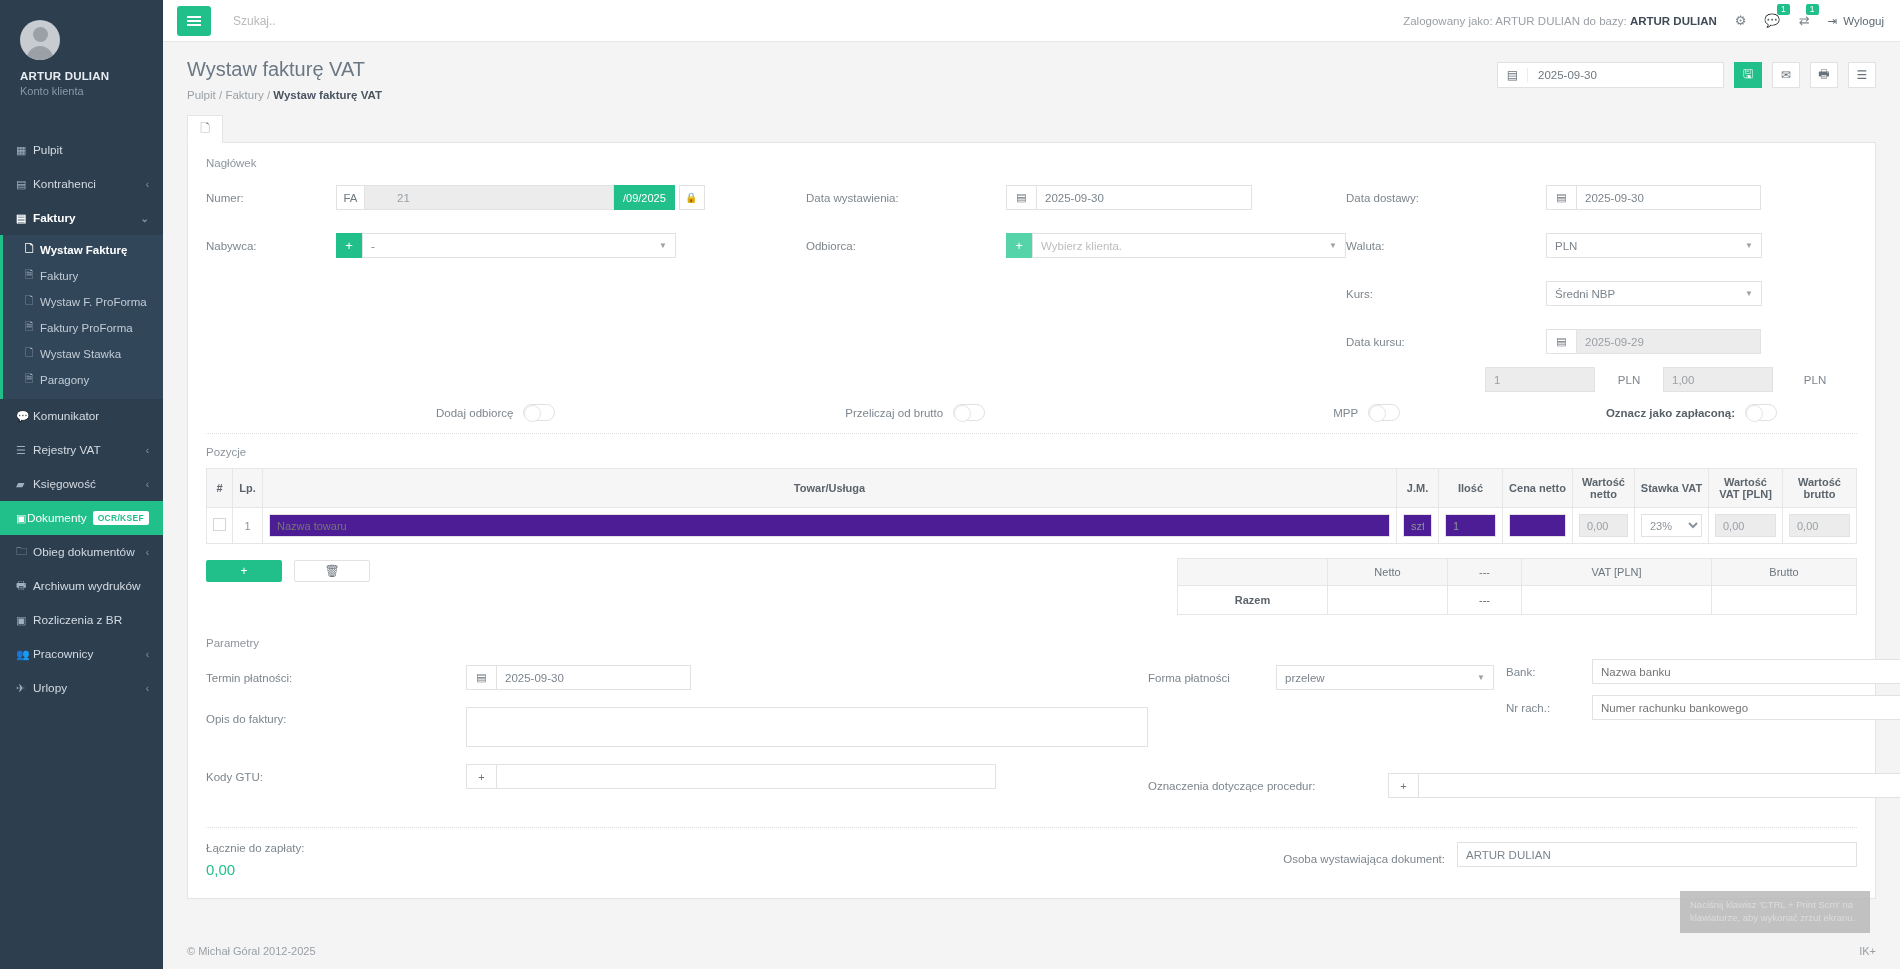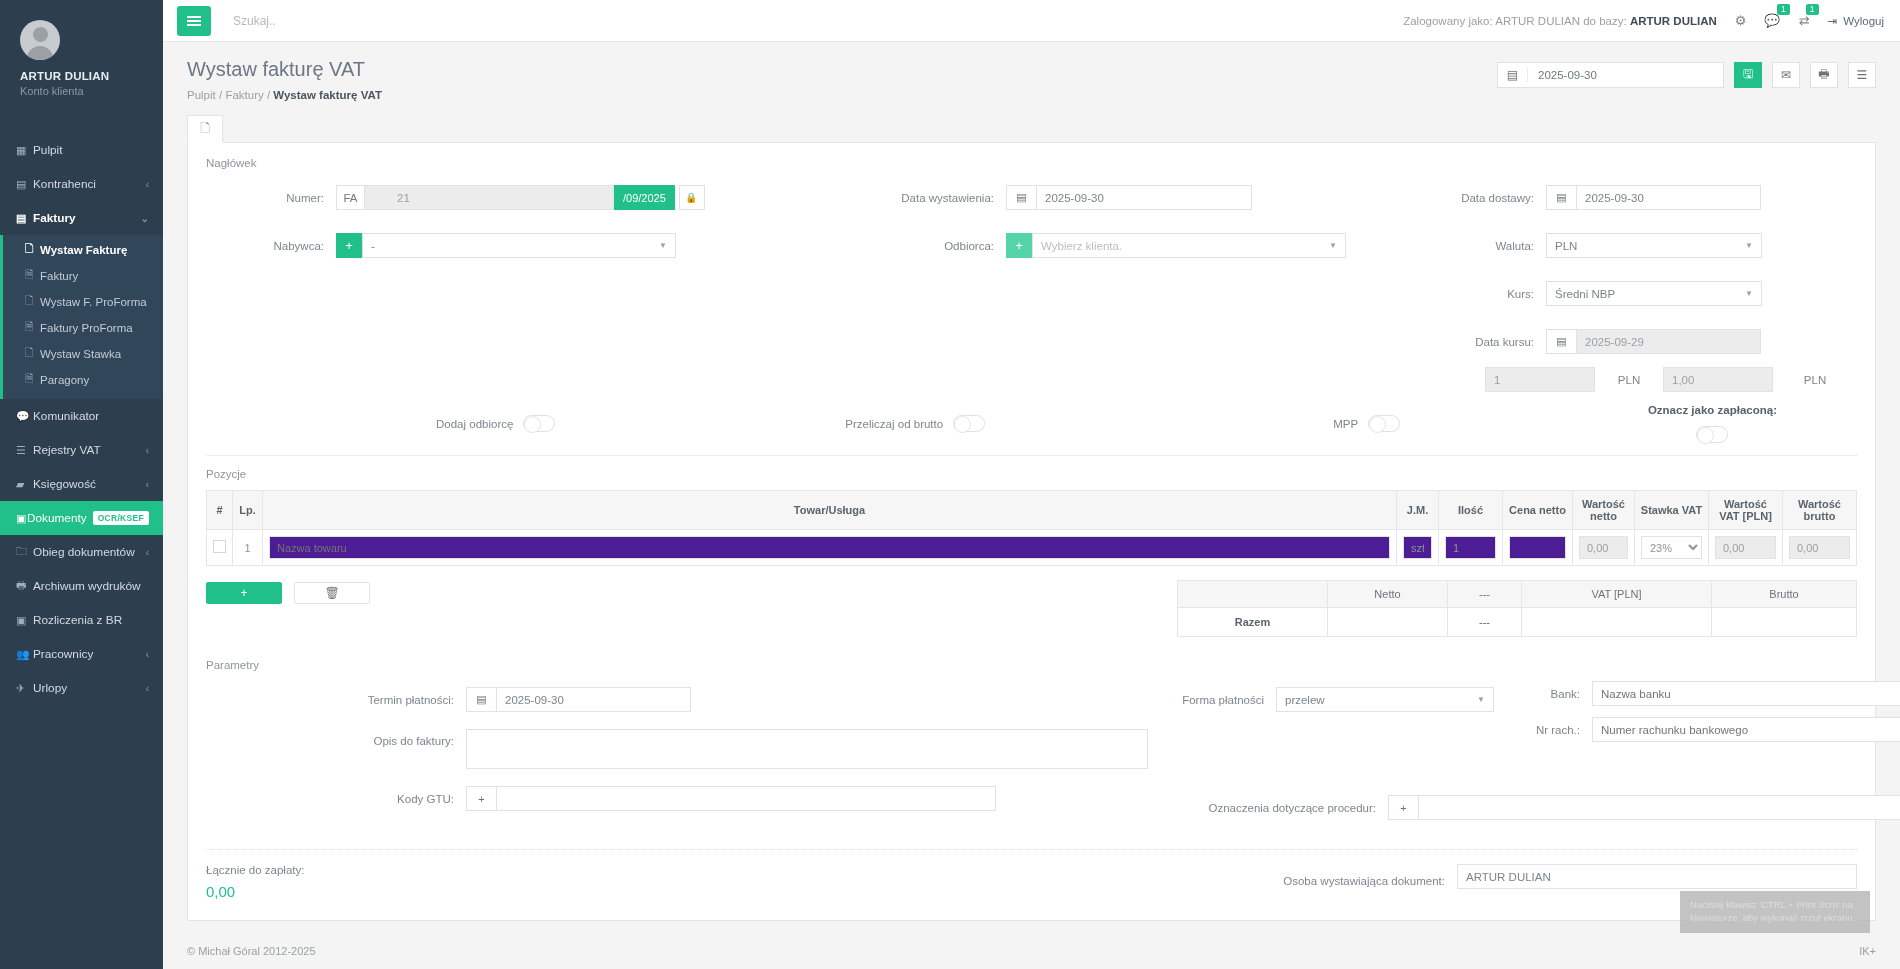--- a/index.html
+++ b/index.html
@@ -92,21 +92,21 @@
 
   .section-label { font-size:11.5px; color:#8d959c; margin-bottom:10px; }
 
   .grid3 { display:flex; }
   .col { flex:1; }
   .col.c1 { flex:0 0 600px; }
   .col.c2 { flex:0 0 520px; }
   .col.c3 { flex:1; }
 
   .frow { display:flex; align-items:center; margin-bottom:11px; }
-  .flabel { font-size:11.5px; color:#7d868e; text-align:right; padding-right:12px; }
+  .flabel { font-size:11.5px; color:#7d868e; padding-right:12px; }
   .c1 .flabel{ width:130px; } .c2 .flabel{ width:200px; } .c3 .flabel{ width:200px; }
 
   .ctl { display:flex; align-items:center; height:37px; }
   .inp { height:25px; border:1px solid #e2e2e2; background:#fff; font-size:11.5px; color:#7b848c;
          padding:0 8px; outline:none; font-family:"Liberation Sans",sans-serif; line-height:23px;}
   .inp.ro { background:#ececec; color:#9aa0a6; }
   .prefix { width:28px; border:1px solid #e2e2e2; border-right:0; background:#fff; height:25px;
             display:flex;align-items:center;justify-content:center; font-size:11.5px; color:#6d7880;}
   .suffix-green { background:#21c08b; color:#fff; font-size:11px; height:25px; display:flex;
                   align-items:center; padding:0 9px; }
@@ -422,21 +422,21 @@
             <span class="switch"></span>
           </div>
           <div class="tg" style="margin-left:290px;">
             <span class="tlbl">Przeliczaj od brutto</span>
             <span class="switch"></span>
           </div>
           <div class="tg" style="margin-left:348px;">
             <span class="tlbl">MPP</span>
             <span class="switch"></span>
           </div>
-          <div class="tg" style="margin-left:auto; margin-right:80px;flex-direction:column;">
+          <div class="tg" style="margin-left:auto; margin-right:80px;">
             <span class="tlbl b">Oznacz jako zapłaconą:</span>
             <span class="switch"></span>
           </div>
         </div>
 
         <div class="section-label" style="margin-top:12px;">Pozycje</div>
         <table class="ptable">
           <thead>
             <tr>
               <th style="width:26px">#</th>

